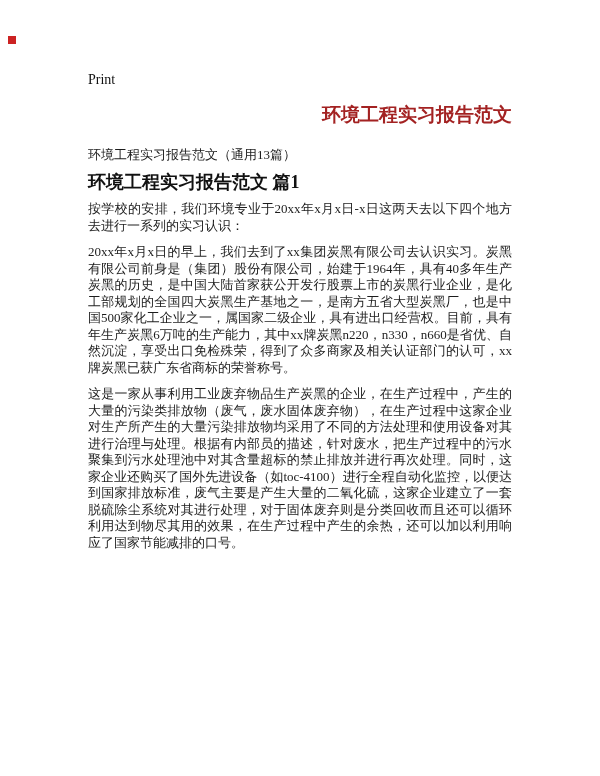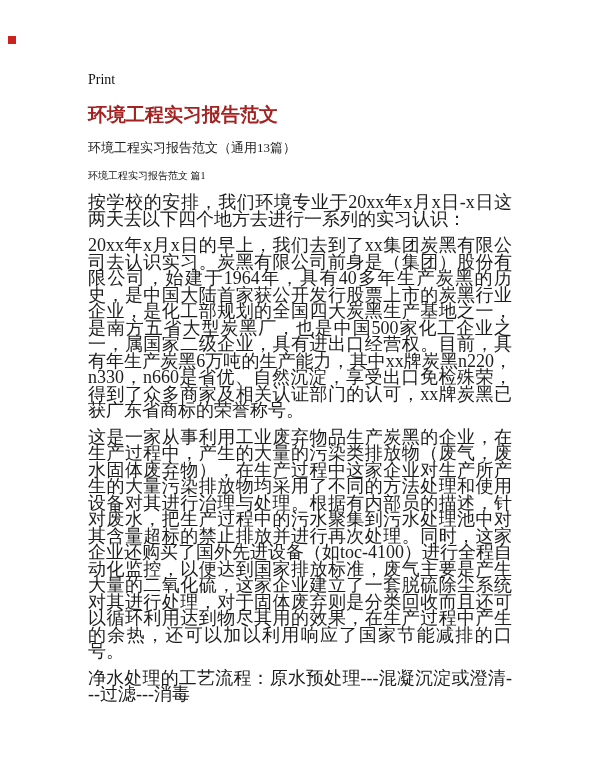--- a/index.html
+++ b/index.html
@@ -32,40 +32,40 @@
     font-size: 14px;
     line-height: 14px;
     color: #111111;
     display: inline-block;
   }
   .title {
     margin: 15px 0 0 0;
     font-size: 19px;
     line-height: 24px;
     font-weight: bold;
-    text-align: left;
+    text-align: right;
     color: #a32222;
   }
   .subtitle {
-    margin-top: 13px;
+    margin-top: 20px;
     font-size: 13px;
     line-height: 16px;
     font-weight: normal;
     color: #1c1c1c;
   }
   .section-heading {
     margin-top: 11px;
-    font-size: 10px;
+    font-size: 18px;
     line-height: 17px;
-    font-weight: normal;
+    font-weight: bold;
     color: #111111;
   }
   .body-text p {
     margin: 10px 0 0 0;
-    font-size: 18px;
+    font-size: 13px;
     line-height: 16.5px;
     text-align: justify;
     word-break: break-all;
     color: #1c1c1c;
   }
 </style>
 </head>
 <body>
 
 <span class="red-marker"></span>
@@ -77,16 +77,15 @@
   <h1 class="title">环境工程实习报告范文</h1>
 
   <div class="subtitle">环境工程实习报告范文（通用13篇）</div>
 
   <div class="section-heading">环境工程实习报告范文 篇1</div>
 
   <div class="body-text">
     <p>按学校的安排，我们环境专业于20xx年x月x日-x日这两天去以下四个地方去进行一系列的实习认识：</p>
     <p>20xx年x月x日的早上，我们去到了xx集团炭黑有限公司去认识实习。炭黑有限公司前身是（集团）股份有限公司，始建于1964年，具有40多年生产炭黑的历史，是中国大陆首家获公开发行股票上市的炭黑行业企业，是化工部规划的全国四大炭黑生产基地之一，是南方五省大型炭黑厂，也是中国500家化工企业之一，属国家二级企业，具有进出口经营权。目前，具有年生产炭黑6万吨的生产能力，其中xx牌炭黑n220，n330，n660是省优、自然沉淀，享受出口免检殊荣，得到了众多商家及相关认证部门的认可，xx牌炭黑已获广东省商标的荣誉称号。</p>
     <p>这是一家从事利用工业废弃物品生产炭黑的企业，在生产过程中，产生的大量的污染类排放物（废气，废水固体废弃物），在生产过程中这家企业对生产所产生的大量污染排放物均采用了不同的方法处理和使用设备对其进行治理与处理。根据有内部员的描述，针对废水，把生产过程中的污水聚集到污水处理池中对其含量超标的禁止排放并进行再次处理。同时，这家企业还购买了国外先进设备（如toc-4100）进行全程自动化监控，以便达到国家排放标准，废气主要是产生大量的二氧化硫，这家企业建立了一套脱硫除尘系统对其进行处理，对于固体废弃则是分类回收而且还可以循环利用达到物尽其用的效果，在生产过程中产生的余热，还可以加以利用响应了国家节能减排的口号。</p>
-    <p>净水处理的工艺流程：原水预处理---混凝沉淀或澄清---过滤---消毒</p>
   </div>
 
 </div>
 
 </body></html>

